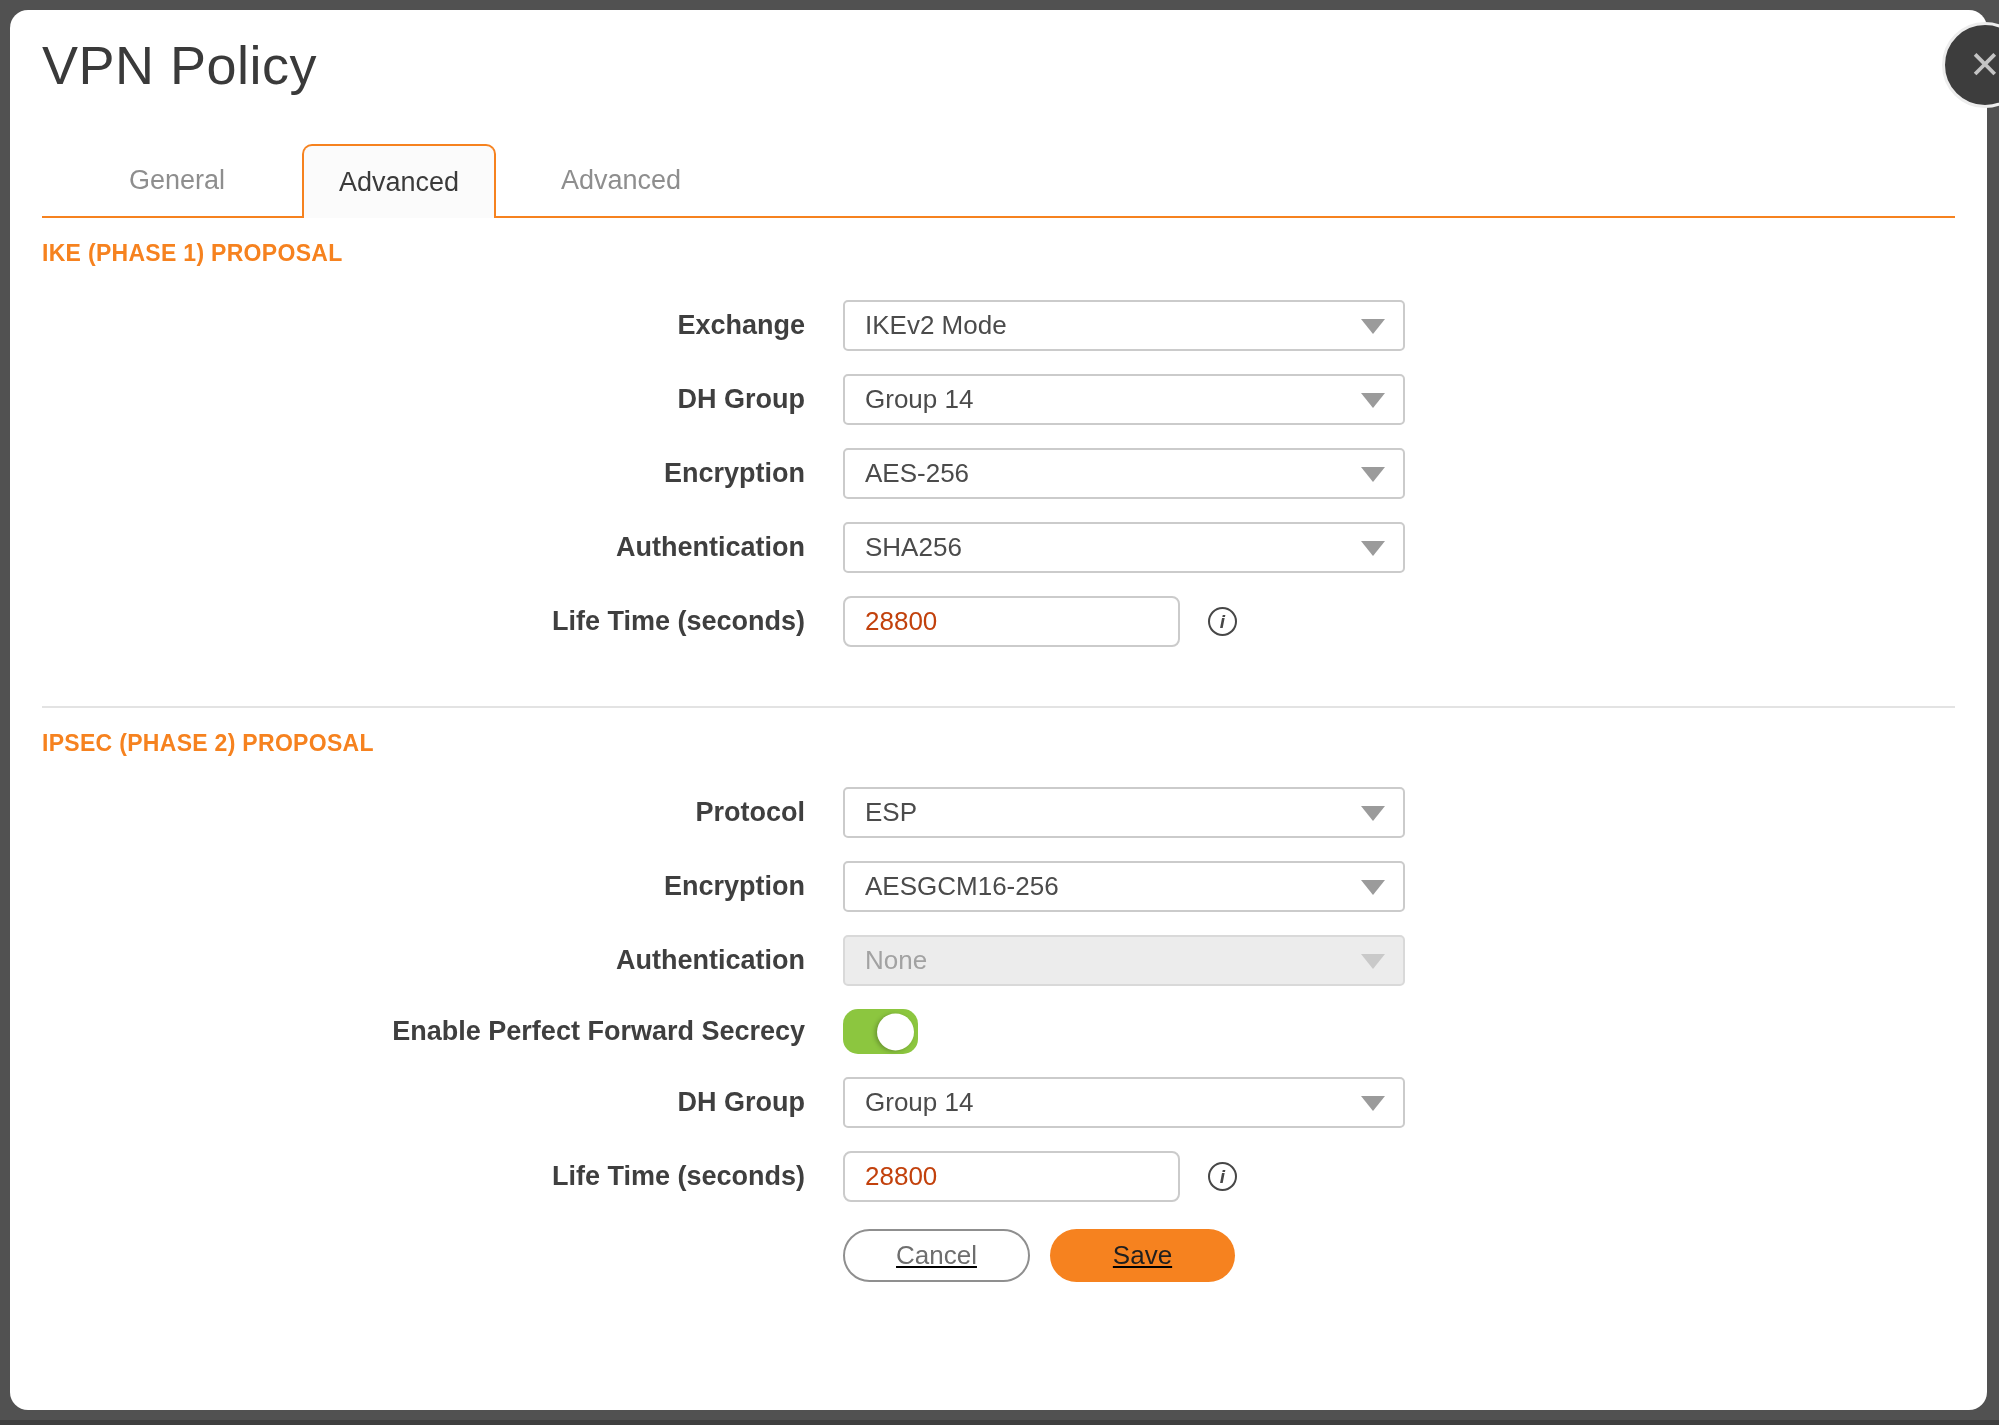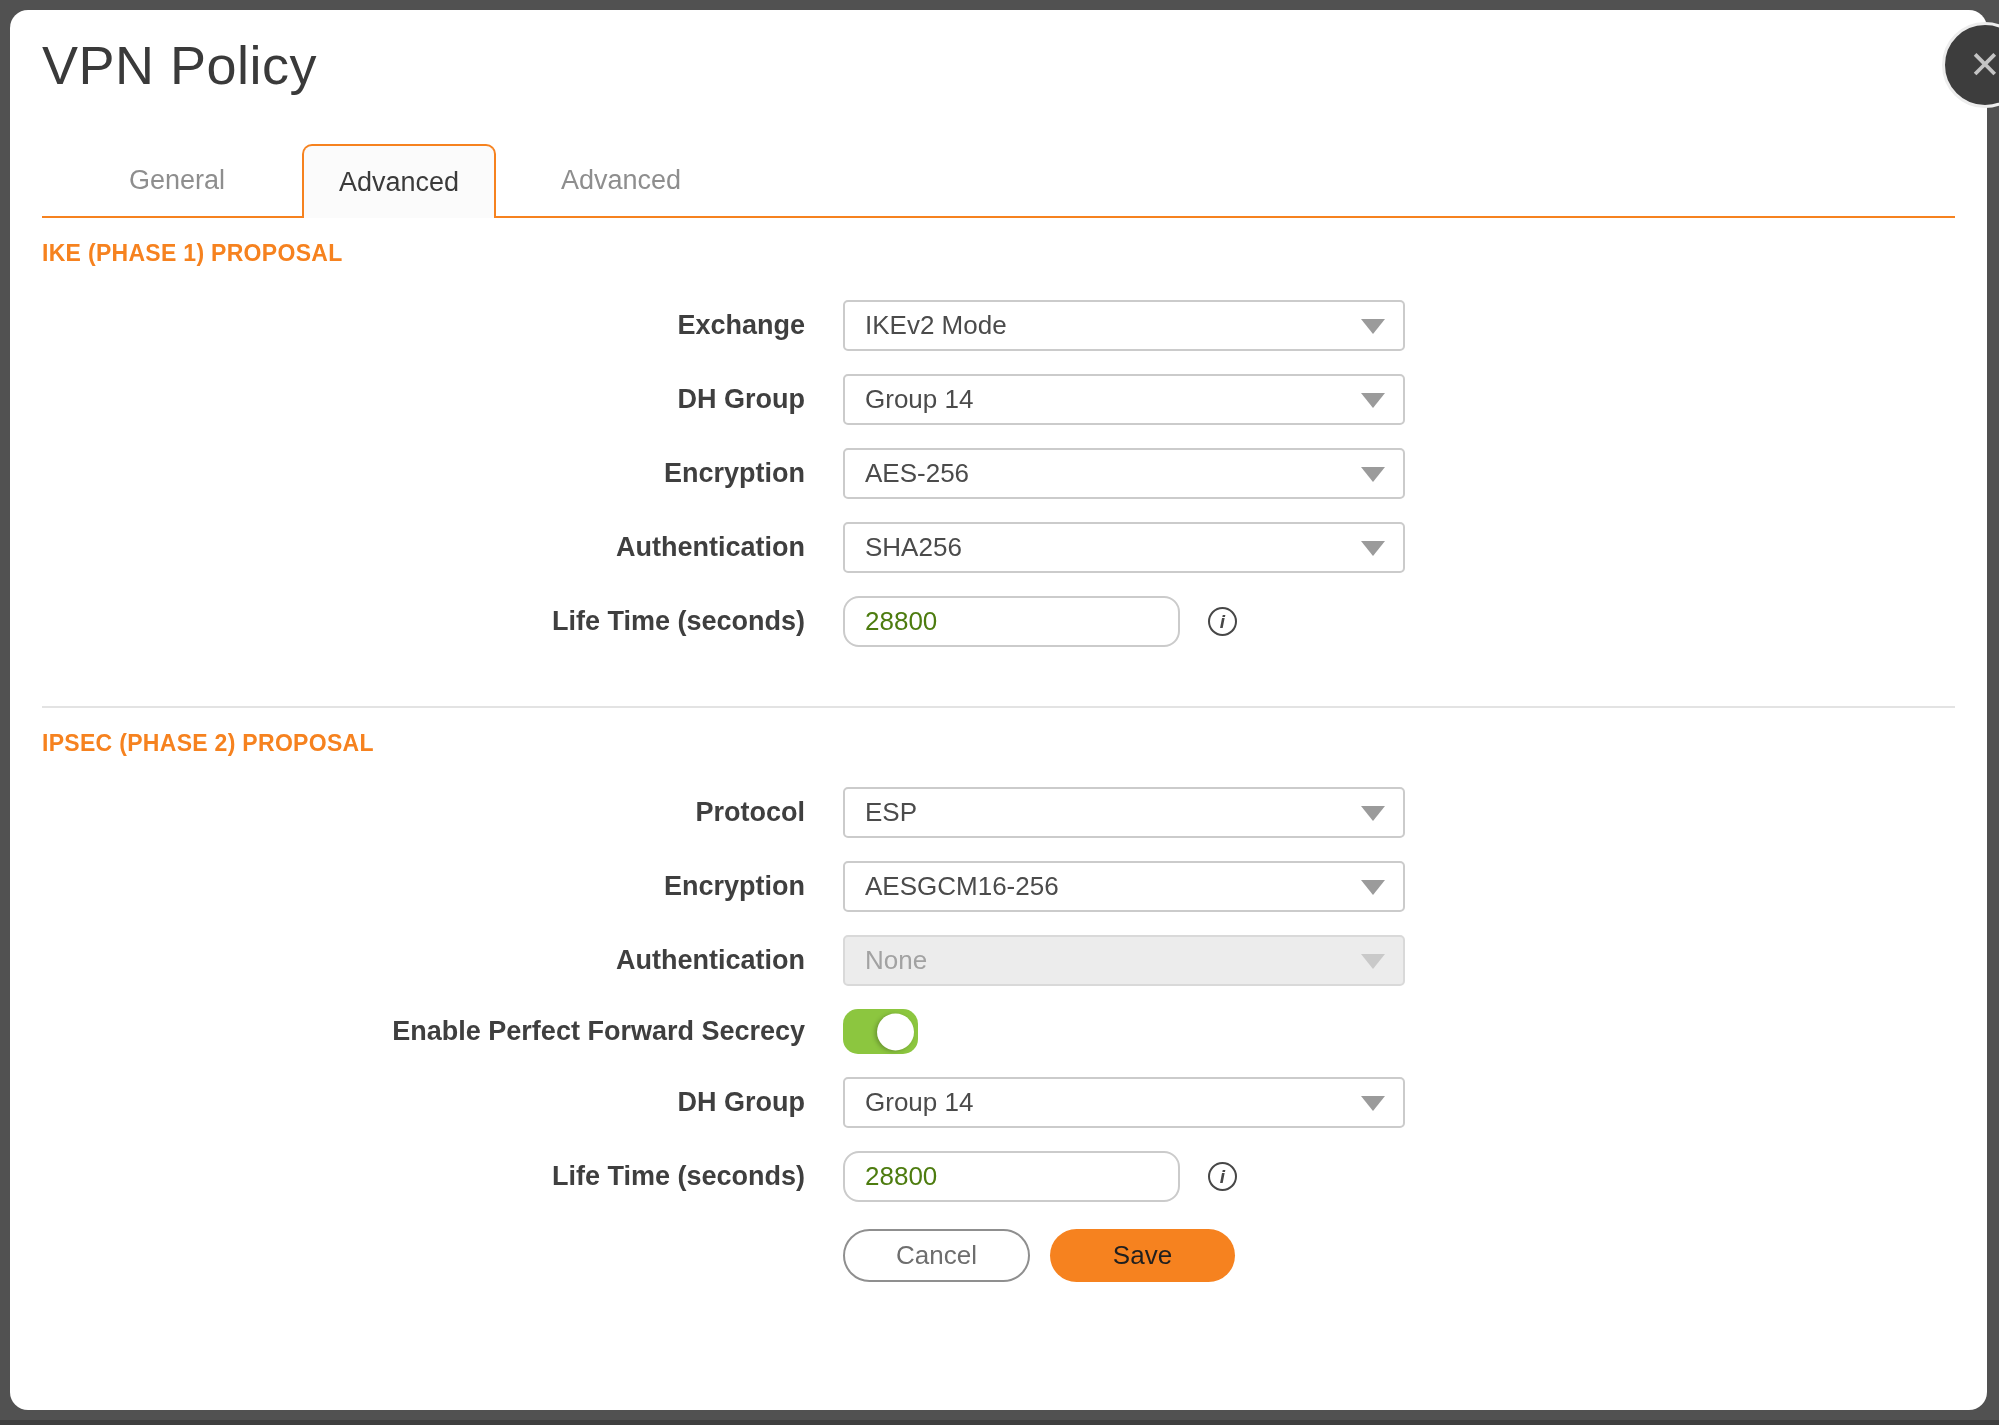--- a/index.html
+++ b/index.html
@@ -64,22 +64,22 @@
   .caret{
     position:absolute;right:18px;top:50%;margin-top:-7px;
     width:0;height:0;
     border-left:12px solid transparent;border-right:12px solid transparent;
     border-top:15px solid #9b9b9b;
   }
   .select.disabled{background:#ececec;border-color:#d9d9d9;color:#a2a2a2;cursor:default;}
   .select.disabled .caret{border-top-color:#c9c9c9;}
 
   .text-input{
-    width:337px;height:51px;border:2px solid #cbcbcb;border-radius:16px;
-    padding:0 0 0 20px;font-size:26px;color:#4d7c0f;
+    width:337px;height:51px;border:2px solid #cbcbcb;border-radius:8px;
+    padding:0 0 0 20px;font-size:26px;color:#c2410c;
     font-family:inherit;outline:none;background:#fff;
   }
   .info-badge{
     margin-left:28px;width:29px;height:29px;flex:0 0 auto;
     border:2.5px solid #474747;border-radius:50%;
     display:flex;align-items:center;justify-content:center;
     font-size:19px;font-weight:bold;color:#474747;font-style:normal;
   }
 
   .divider{height:2px;background:#e3e3e3;margin:59px 32px 0;}
@@ -88,21 +88,21 @@
     width:75px;height:45px;border-radius:15px;
     background:var(--toggle-on);position:relative;cursor:pointer;
   }
   .toggle .knob{
     position:absolute;right:4px;top:50%;transform:translateY(-50%);
     width:37px;height:37px;border-radius:50%;background:#fff;
     box-shadow:-2px 1px 4px rgba(0,0,0,0.25);
   }
 
   
-  .actions{display:flex;align-items:center;margin:27px 0 0 833px;}
+  .actions{display:flex;align-items:center;margin:27px 0 0 833px;text-decoration:underline;}
   .btn{height:53px;border-radius:27px;font-size:26px;font-family:inherit;cursor:pointer;}
   .btn-cancel{width:187px;background:#fff;border:2px solid #8f8f8f;color:#6e6e6e;}
   .btn-save{width:185px;margin-left:20px;background:var(--accent);border:none;color:#1f1f1f;font-weight:500;}
 
   
   .close-btn{
     position:absolute;left:1942px;top:22px;width:86px;height:86px;
     border-radius:50%;background:#3d3d3d;border:3px solid #ededed;
     display:flex;align-items:center;justify-content:center;z-index:10;cursor:pointer;
   }

